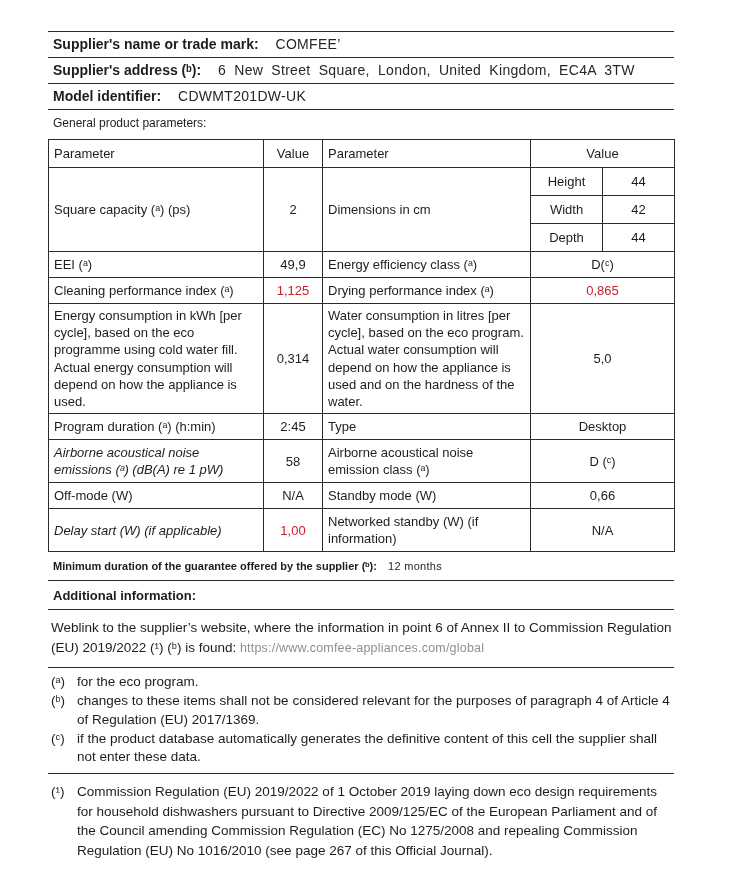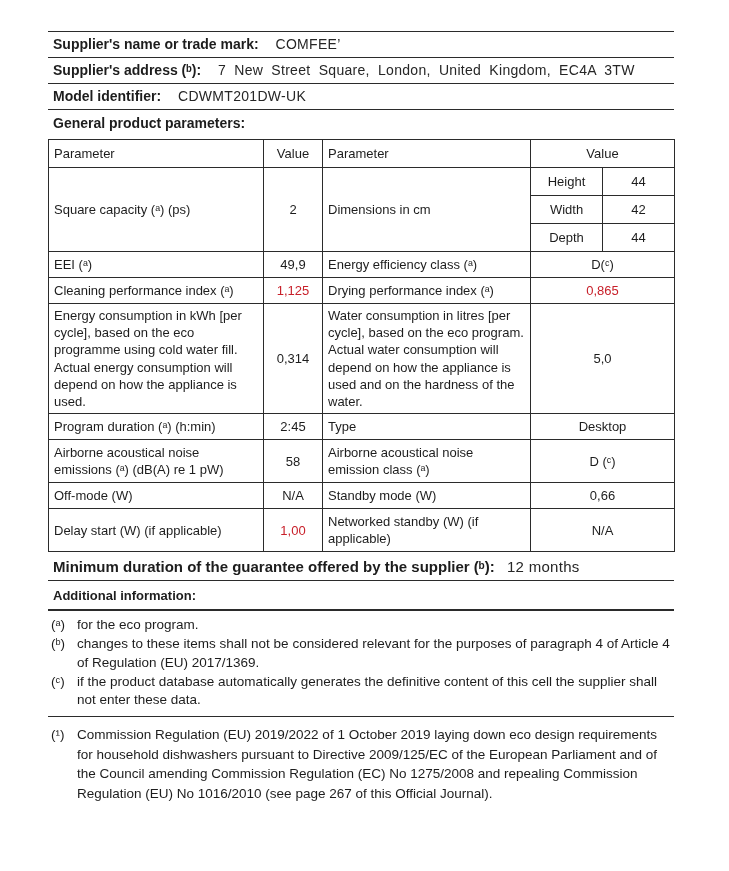--- a/index.html
+++ b/index.html
@@ -25,47 +25,47 @@
     border-top: 1.5px solid #2b2b2b;
     padding: 4px 0 4px 5px;
     font-size: 14px; line-height: 17px;
   }
   .lbl { font-weight: bold; }
   .val { margin-left: 13px; color: #262626; letter-spacing: 0.3px; }
   .val-spaced { word-spacing: 4px; }
   .section-heading {
     border-top: 1.5px solid #2b2b2b;
     padding: 5px 0 4px 5px;
-    font-size: 14px; font-weight: bold; line-height: 17px;
+    font-size: 12px; font-weight: normal; line-height: 17px;
   }
   table {
     border-collapse: collapse;
     width: 626px;
     table-layout: fixed;
     margin-top: 3px;
   }
   td {
     border: 1px solid var(--border, #2b2b2b);
     font-size: 13px;
     padding: 3px 6px;
     vertical-align: middle;
     line-height: 17.2px;
   }
   td.param { text-align: left; padding-left: 5px; }
   td.value { text-align: center; }
   tr.thead td { height: 21px; }
   td.hdim { height: 21px; }
   td.hstd { height: 19px; margin-top: 32px; }
   td.htall { height: 99px; vertical-align: middle; }
-  td.h2ln { height: 36px; }
+  td.h2ln { height: 36px; font-style: italic; }
   .red { color: var(--red, #c8202a); }
   .guarantee-row {
     border-bottom: 1.5px solid #2b2b2b;
     padding: 6px 0 5px 5px;
-    font-size: 15px; line-height: 17px;
+    font-size: 11px; line-height: 17px;
   }
   .guarantee-row .val { margin-left: 8px; }
   .heading-underlined {
     border-bottom: 1.5px solid #2b2b2b;
     padding: 6px 0 5px 5px;
     font-size: 13px; font-weight: bold; line-height: 17px;
   }
   .weblink {
     margin: 0; padding: 8px 0 9px 3px;
     font-size: 13.5px; line-height: 20px;
@@ -86,21 +86,21 @@
 
   <div class="content">
 
     <div class="info-row">
       <span class="lbl">Supplier's name or trade mark:</span>
       <span class="val">COMFEE’</span>
     </div>
 
     <div class="info-row">
       <span class="lbl">Supplier's address (ᵇ):</span>
-      <span class="val val-spaced">7 New Street Square, London, United Kingdom, EC4A 3TW</span>
+      <span class="val val-spaced">6 New Street Square, London, United Kingdom, EC4A 3TW</span>
     </div>
 
     <div class="info-row">
       <span class="lbl">Model identifier:</span>
       <span class="val">CDWMT201DW-UK</span>
     </div>
 
     <div class="section-heading">General product parameters:</div>
 
     <table>
@@ -173,33 +173,37 @@
       <tr>
         <td class="param hstd">Off-mode (W)</td>
         <td class="value">N/A</td>
         <td class="param">Standby mode (W)</td>
         <td class="value" colspan="2">0,66</td>
       </tr>
 
       <tr>
         <td class="param h2ln">Delay start (W) (if applicable)</td>
         <td class="value red">1,00</td>
-        <td class="param">Networked standby (W) (if applicable)</td>
+        <td class="param">Networked standby (W) (if information)</td>
         <td class="value" colspan="2">N/A</td>
       </tr>
     </tbody>
       </table>
 
     <div class="guarantee-row">
       <span class="lbl">Minimum duration of the guarantee offered by the supplier (ᵇ):</span>
       <span class="val">12 months</span>
     </div>
 
     <div class="heading-underlined">Additional information:</div>
 
+    <p class="weblink">
+      <span>Weblink to the supplier’s website, where the information in point 6 of Annex II to Commission Regulation (EU) 2019/2022 (¹) (ᵇ) is found:</span>
+      <span class="url">https://www.comfee-appliances.com/global</span>
+    </p>
 
     <div class="rule"></div>
 
     <div class="footnotes">
       <div class="fn">
         <span class="fn-marker">(ᵃ)</span>
         <span class="fn-text">for the eco program.</span>
       </div>
       <div class="fn">
         <span class="fn-marker">(ᵇ)</span>

